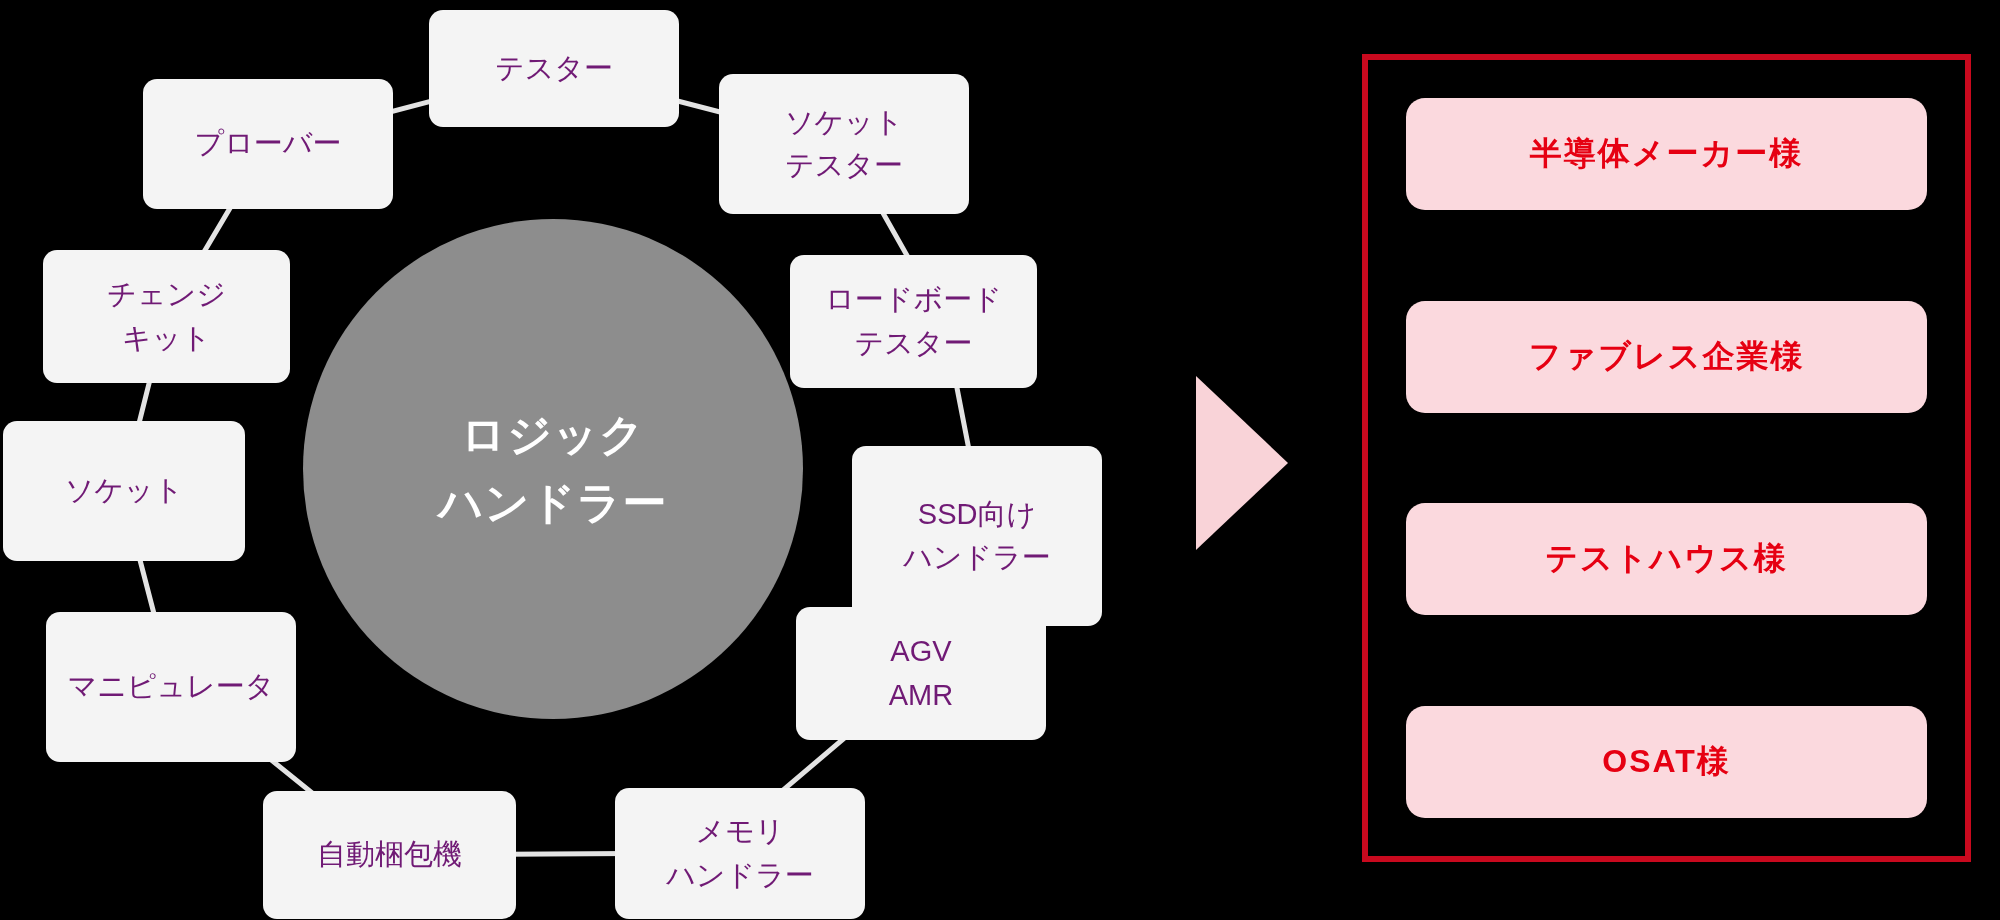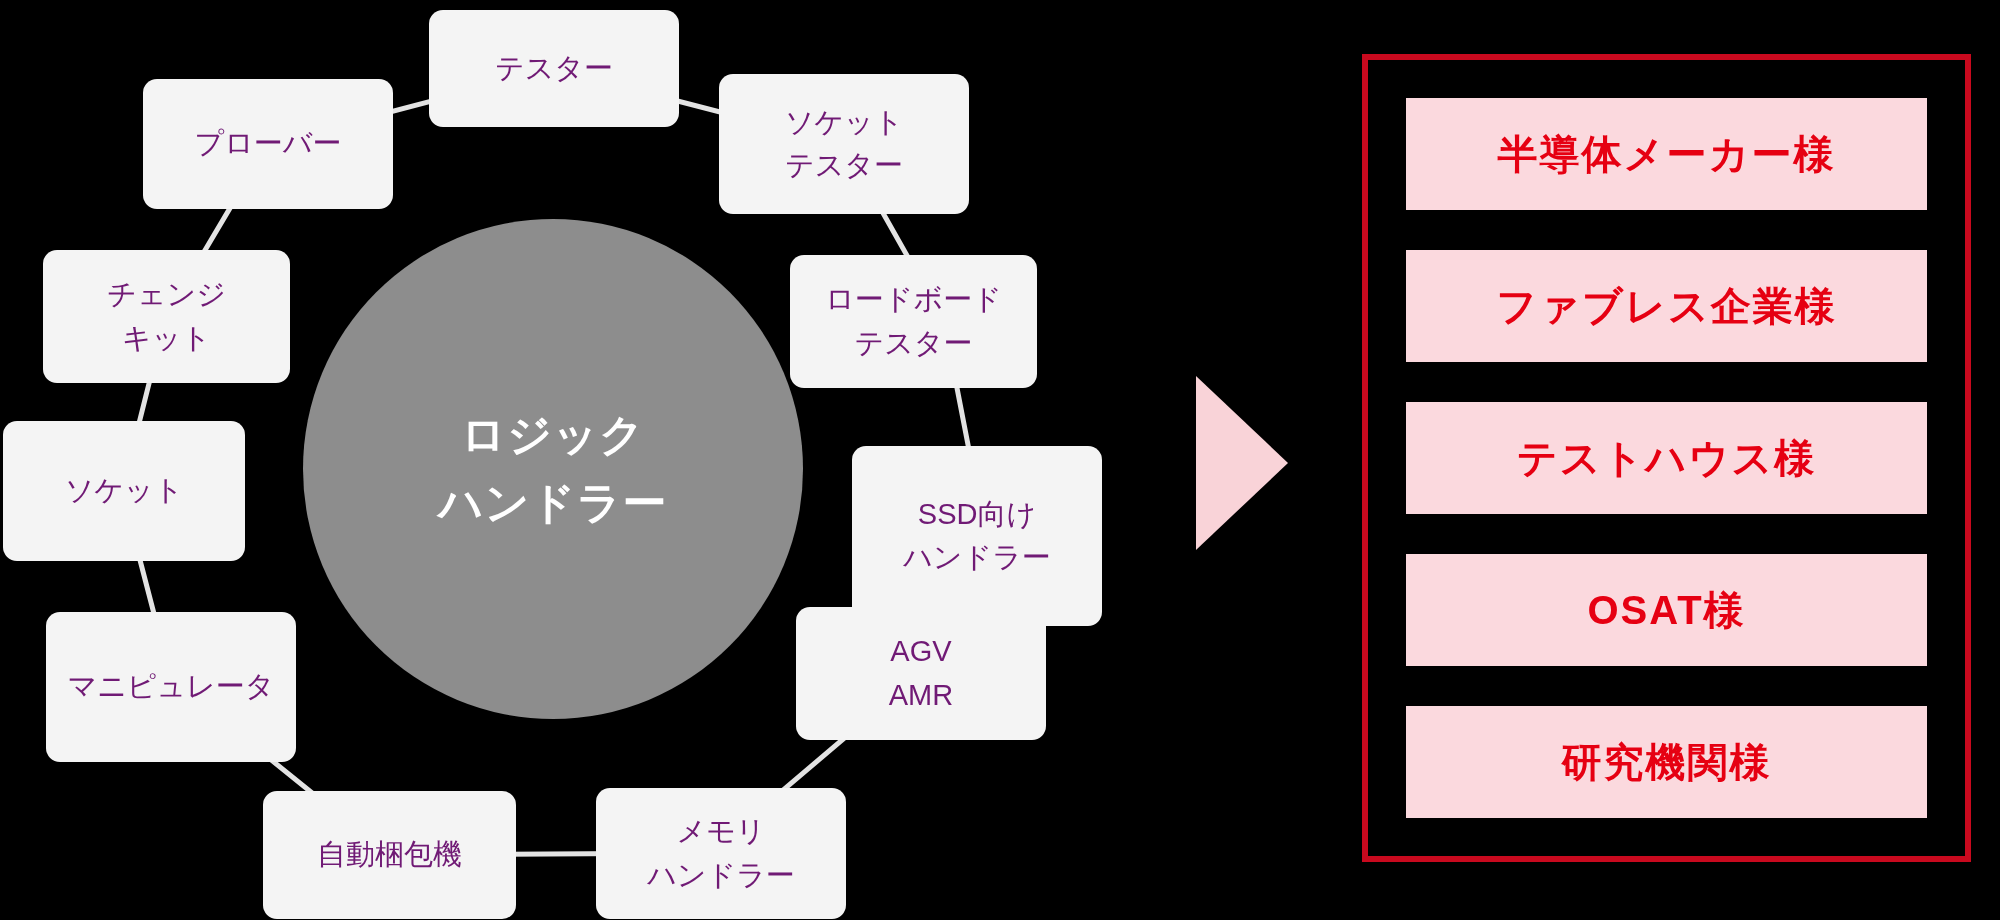--- a/index.html
+++ b/index.html
@@ -29,21 +29,21 @@
     position:absolute;background:#f4f4f4;border-radius:14px;
     display:flex;align-items:center;justify-content:center;
     color:#701a75;font-size:29px;font-weight:500;text-align:center;
     white-space:pre-line;line-height:1.5;
   }
   .sat-tester       {left:429px;top:10px; width:250px;height:117px;}
   .sat-socket-tester{left:719px;top:74px; width:250px;height:140px;}
   .sat-load-board   {left:790px;top:255px;width:247px;height:133px;}
   .sat-ssd          {left:852px;top:446px;width:250px;height:180px;}
   .sat-agv          {left:796px;top:607px;width:250px;height:133px;}
-  .sat-memory       {left:596px;top:788px;width:250px;height:131px;}
+  .sat-memory       {left:615px;top:788px;width:250px;height:131px;}
   .sat-packing      {left:263px;top:791px;width:253px;height:128px;}
   .sat-manipulator  {left:46px; top:612px;width:250px;height:150px;}
   .sat-socket       {left:3px;  top:421px;width:242px;height:140px;}
   .sat-change-kit   {left:43px; top:250px;width:247px;height:133px;}
   .sat-prober       {left:143px;top:79px; width:250px;height:130px;}
 
   
   .arrow-right{
     position:absolute;left:1196px;top:376px;
     width:0;height:0;
@@ -55,21 +55,21 @@
   
   .customers-panel{
     position:absolute;left:1362px;top:54px;width:609px;height:808px;
     border:6px solid #c9091e;box-sizing:border-box;
     display:flex;flex-direction:column;justify-content:space-between;
     padding:38px 38px;
   }
   .customer-item{
     height:112px;flex:0 0 auto;background:#fbd9de;
     display:flex;align-items:center;justify-content:center;
-    color:#e60012;font-size:40px;font-weight:bold;letter-spacing:2px;
+    color:#e60012;font-size:32px;font-weight:bold;letter-spacing:2px;border-radius:19px;
   }
 </style>
 </head>
 <body>
 
 <div id="stage">
 
   <svg id="ring-svg" viewBox="0 0 2000 920" xmlns="http://www.w3.org/2000/svg">
     <polygon points="554,69 844,144 944,321 977,491 921,673 709,853 389,855 171,679 122,491 166,316 268,144" fill="none" stroke="#e3e3e3" stroke-width="5"></polygon>
   </svg>
@@ -127,18 +127,15 @@
     </div>
     <div class="customer-item">
       <span>ファブレス企業様</span>
     </div>
     <div class="customer-item">
       <span>テストハウス様</span>
     </div>
     <div class="customer-item">
       <span>OSAT様</span>
     </div>
-    <div class="customer-item">
-      <span>研究機関様</span>
-    </div>
   </div>
 
 </div>
 
 </body></html>

